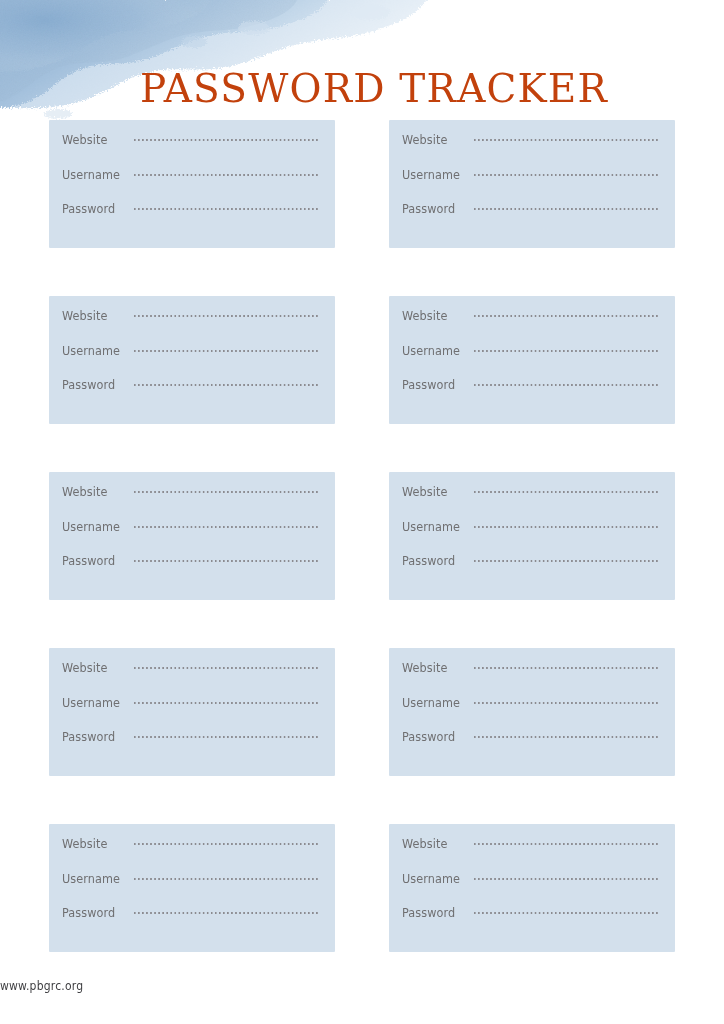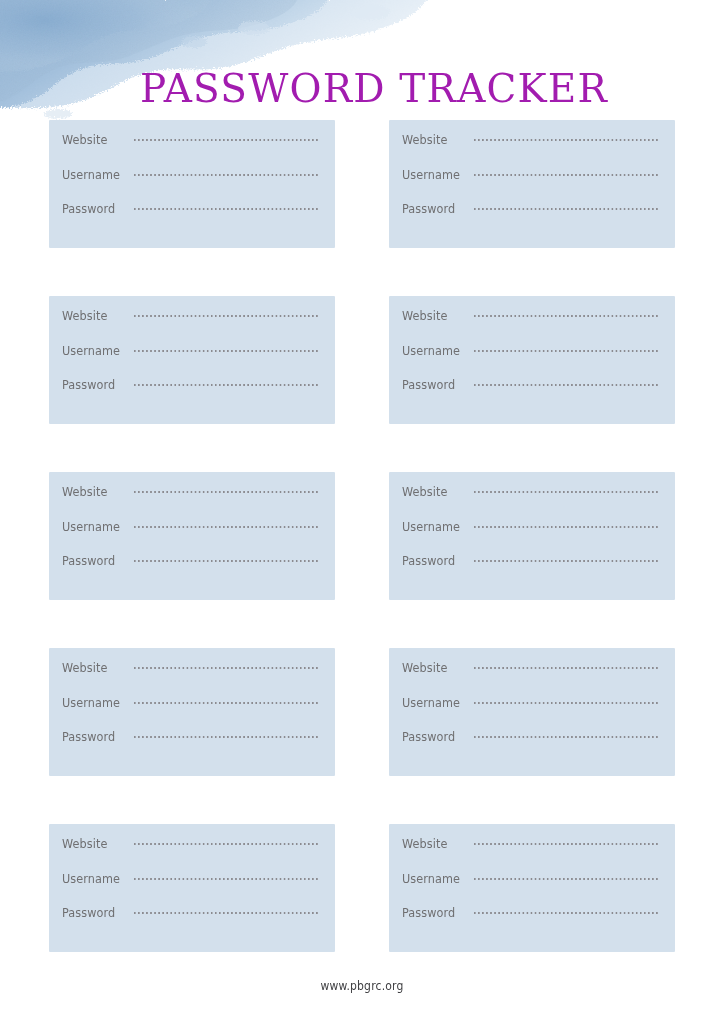--- a/index.html
+++ b/index.html
@@ -37,21 +37,21 @@
   .title {
     position: absolute;
     left: 0;
     right: 0;
     top: 42px;
     text-align: center;
     font-family: "DejaVu Serif", "Liberation Serif", serif;
     font-size: 39px;
     font-weight: 400;
     letter-spacing: 1.2px;
-    color: #a21caf;
+    color: #c2410c;
     line-height: 42px;
     white-space: nowrap;
     padding-left: 24px;
   }
 
   
   .grid {
     position: absolute;
     left: 49px;
     top: 120px;
@@ -109,21 +109,21 @@
     background-size: 4.05px 2px;
     background-repeat: repeat-x;
   }
 
   
   .footer {
     position: absolute;
     left: 0;
     right: 0;
     bottom: 31px;
-    text-align: center;
+    text-align: left;
     font-family: "DejaVu Sans Condensed", "Liberation Sans Narrow", "Liberation Sans", sans-serif;
     font-size: 12px;
     color: #3f3f42;
     letter-spacing: 0.2px;
   }
 </style>
 </head>
 <body>
 
 <div id="page">

